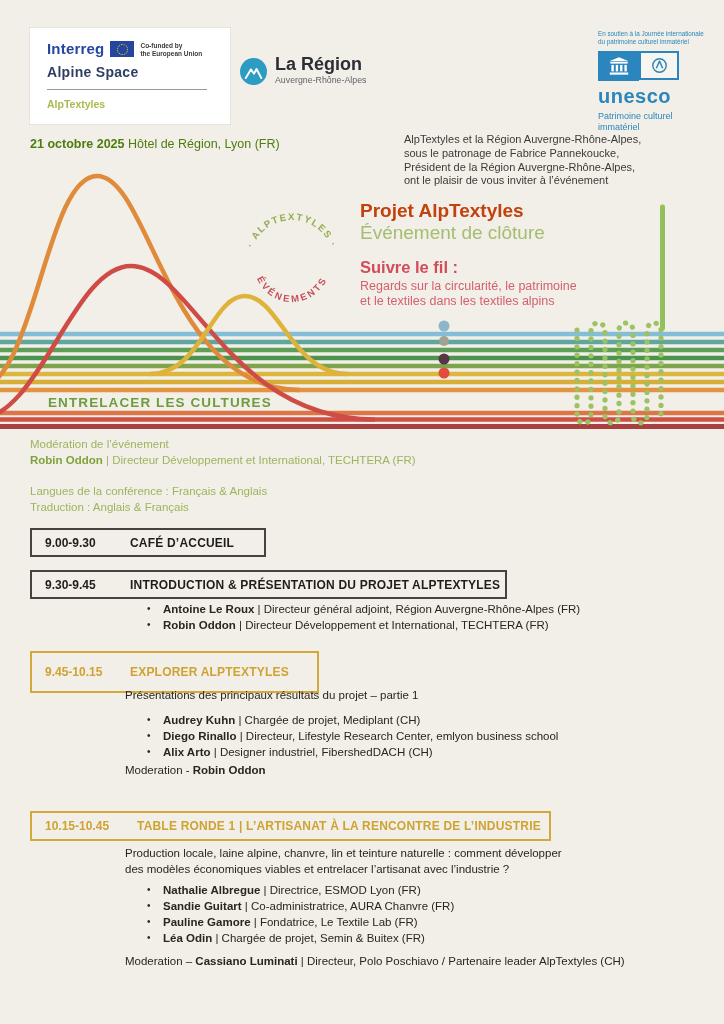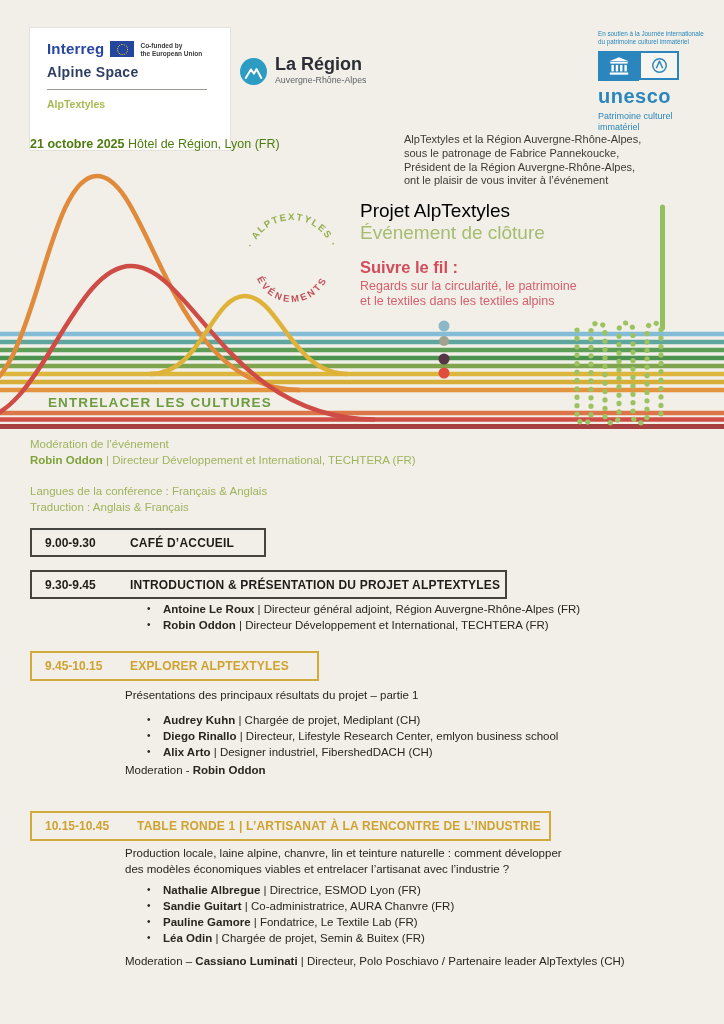--- a/index.html
+++ b/index.html
@@ -1,20 +1,20 @@
 <!DOCTYPE html>
 <html><head>
 <meta charset="utf-8">
 <style>
   html,body{margin:0;padding:0;}
   body{font-family:"Liberation Sans",sans-serif;background:#e7e5dd;}
   #poster{position:relative;width:724px;height:1024px;background:#f1efe7;overflow:hidden;margin:0 auto;}
   .abs{position:absolute;}
   
-  #interreg-card{left:30px;top:28px;width:200px;height:122px;background:#ffffff;box-shadow:0 0 0 1px rgba(0,0,0,.05);}
+  #interreg-card{left:30px;top:28px;width:200px;height:96px;background:#ffffff;box-shadow:0 0 0 1px rgba(0,0,0,.05);}
   .ir-row1{display:flex;align-items:flex-start;gap:6px;margin:13px 0 0 17px;}
   .ir-brand{font-size:15px;font-weight:700;color:#2746a1;letter-spacing:.2px;line-height:15px;}
   .eu-flag{width:24px;height:16px;background:#24469e;display:flex;align-items:center;justify-content:center;flex:0 0 auto;margin-top:0;}
   .eu-stars{width:9px;height:9px;border-radius:50%;border:1px dotted #ffd617;}
   .ir-cofund{font-size:6.5px;line-height:7.8px;color:#3a3a3a;font-weight:600;margin-top:1px;}
   .ir-program{margin:6px 0 0 17px;font-size:14px;font-weight:800;color:#2e3f63;letter-spacing:.3px;}
   .ir-divider{margin:9px 0 0 17px;width:160px;border-top:1px solid #9a9a94;}
   .ir-project{margin:8px 0 0 17px;font-size:10.5px;font-weight:700;color:#a9b94f;}
   #region-logo{left:240px;top:54px;display:flex;align-items:flex-start;gap:8px;}
   .rg-circle{width:27px;height:27px;border-radius:50%;background:#2d9cc3;display:flex;align-items:center;justify-content:center;margin-top:4px;}
@@ -26,21 +26,21 @@
   .un-box-l{width:41px;height:30px;background:#2a86bc;display:flex;align-items:center;justify-content:center;}
   .un-box-r{width:36px;height:25px;background:#f6f5ef;border:2.5px solid #2a86bc;display:flex;align-items:center;justify-content:center;}
   .un-word{font-size:20px;font-weight:800;letter-spacing:.5px;line-height:24px;margin-top:3px;color:#2a86bc;}
   .un-tag{font-size:9px;line-height:10.5px;margin-top:3px;color:#2a86bc;}
   
   #date-line{left:30px;top:137px;font-size:12.5px;color:#4d7c0f;}
   #date-line b{font-weight:700;}
   #invitation{left:360px;top:133px;font-size:11px;line-height:13.8px;color:#3d3a35;margin-left:44px;}
   
   #title-block{left:360px;top:200px;}
-  .t1{font-size:19px;font-weight:400;color:#000000;line-height:22px;}
+  .t1{font-size:19px;font-weight:700;color:#c2410c;line-height:22px;}
   .t2{font-size:19px;font-weight:400;color:#a5bd70;line-height:22px;}
   .t3{font-size:16.5px;font-weight:800;color:#d24c5c;margin-top:14px;line-height:19px;}
   .t4{font-size:12.5px;color:#d4606e;line-height:15px;margin-top:2px;}
   #tagline{left:48px;top:395px;font-size:13.5px;font-weight:700;color:#6e9c40;letter-spacing:1.1px;}
   
   #moderation-block{left:30px;top:437px;font-size:11.5px;line-height:15.5px;color:#9fb45e;}
   #moderation-block b{color:#7fa33a;font-weight:700;}
   #languages-block{left:30px;top:484px;font-size:11.5px;line-height:15.5px;color:#9fb45e;}
   
   .session-box{display:flex;align-items:center;box-sizing:border-box;padding-left:13px;background:transparent;}
@@ -209,21 +209,21 @@
     <div class="bullet">
         <span class="bdot">•</span>
         <span><b>Antoine Le Roux</b><span> | Directeur général adjoint, Région Auvergne-Rhône-Alpes (FR)</span></span>
       </div>
     <div class="bullet">
         <span class="bdot">•</span>
         <span><b>Robin Oddon</b><span> | Directeur Développement et International, TECHTERA (FR)</span></span>
       </div>
   </div>
 
-  <div class="abs session-box box-gold" style="left:30px;top:651px;width:289px;height:30px;">
+  <div class="abs session-box box-gold" style="left:30px;top:651px;width:289px;height:42px;">
     <span class="sb-time">9.45-10.15</span>
     <span class="sb-title">EXPLORER ALPTEXTYLES</span>
   </div>
   <div class="abs body-text" style="left:125px;top:688px;">Présentations des principaux résultats du projet – partie 1</div>
   <div class="abs bullets" style="left:147px;top:712px;">
     <div class="bullet">
         <span class="bdot">•</span>
         <span><b>Audrey Kuhn</b><span> | Chargée de projet, Mediplant (CH)</span></span>
       </div>
     <div class="bullet">

